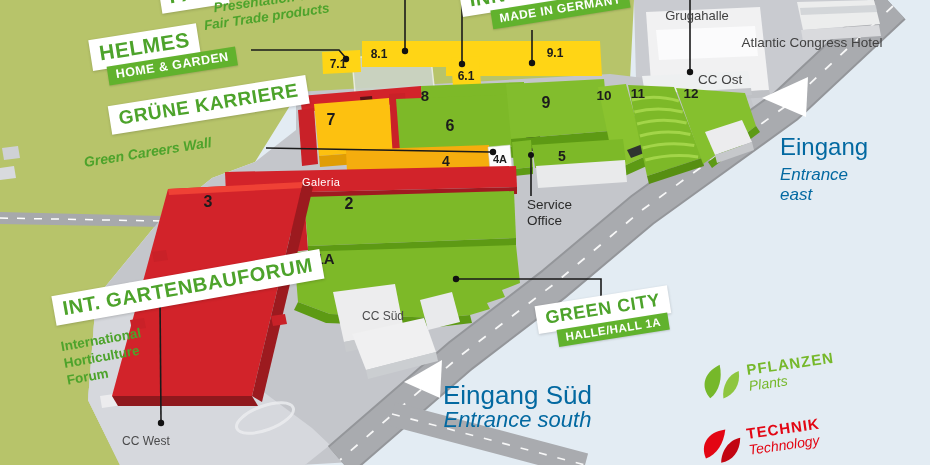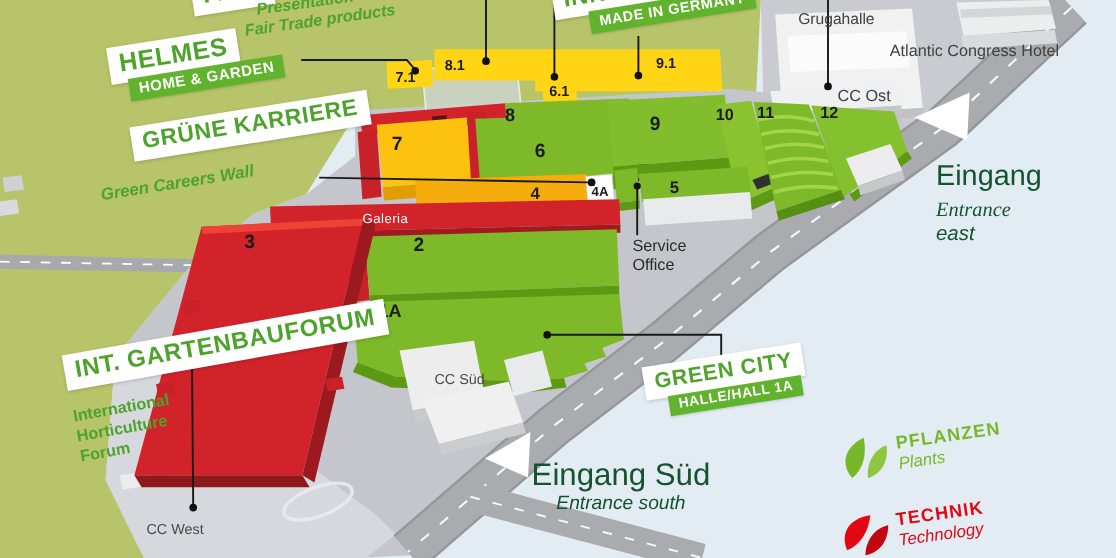--- a/index.html
+++ b/index.html
@@ -6,21 +6,21 @@
   body{font-family:"Liberation Sans",sans-serif;}
   .stage{position:relative;width:930px;height:465px;overflow:hidden;background:#e3ecf3;}
   .stage svg{position:absolute;left:0;top:0;}
   svg text{font-family:"Liberation Sans",sans-serif;}
   .hallnum{font-weight:600;fill:#1c1c1c;}
   .placelbl{fill:#414141;}
   .co{position:absolute;transform-origin:0 50%;white-space:nowrap;}
   .wband{display:inline-block;background:#ffffff;color:#4da32b;font-weight:bold;letter-spacing:.6px;padding:3px 9px 4px;box-shadow:0 1px 3px rgba(0,0,0,.18);}
   .gband{display:inline-block;background:#61b22d;color:#ffffff;font-weight:bold;letter-spacing:.5px;padding:2px 8px 3px;box-shadow:0 1px 2px rgba(0,0,0,.15);}
   .subtxt{color:#4da32b;font-style:italic;font-weight:bold;}
-  .entrance{position:absolute;color:#14532d;}
+  .entrance{position:absolute;color:#0369a1;}
   .entrance .big{font-size:24px;line-height:27px;}
   .entrance .it{font-size:17px;line-height:20px;font-style:italic;}
   .legend-item{position:absolute;transform:rotate(-8deg);}
   .legend-item .txt{position:absolute;left:50px;top:2px;}
   .legend-item .lab{font-weight:bold;font-size:15px;letter-spacing:1px;line-height:17px;}
   .legend-item .sub{font-style:italic;font-size:14px;line-height:16px;}
 </style>
 </head>
 <body>
 
@@ -220,26 +220,26 @@
 
 <div class="co" style="left:538px;top:306px;transform:rotate(-9deg);">
   <span class="wband" style="font-size:18px;">GREEN CITY</span>
   <div style="margin:-3px 0 0 18px;">
     <span class="gband" style="font-size:11.5px;">HALLE/HALL 1A</span>
   </div>
 </div>
 
 <div class="entrance" style="left:780px;top:133px;">
   <div class="big">Eingang</div>
-  <div class="it" style="margin-top:5px;font-family:Liberation Serif, serif;">Entrance</div>
+  <div class="it" style="margin-top:5px;">Entrance</div>
   <div class="it">east</div>
 </div>
 <div class="entrance" style="left:443px;top:381px;text-align:center;">
   <div style="font-size:26px;line-height:29px;">Eingang Süd</div>
-  <div class="it" style="font-size:16px;">Entrance south</div>
+  <div class="it" style="font-size:22px;">Entrance south</div>
 </div>
 
 <div class="legend-item" style="left:698px;top:354px;width:170px;height:46px;">
   <svg width="44" height="40" viewBox="0 0 44 40">
     <path fill="#76b82a" d="M10,34 C2,22 6,8 24,2 C25,16 20,28 10,34 Z"></path>
     <path fill="#8ec63f" d="M23,36 C23,24 31,13 42,11 C42,25 34,34 23,36 Z"></path>
   </svg>
   <div class="txt">
     <div class="lab" style="color:#76b82a;">PFLANZEN</div>
     <div class="sub" style="color:#76b82a;">Plants</div>

